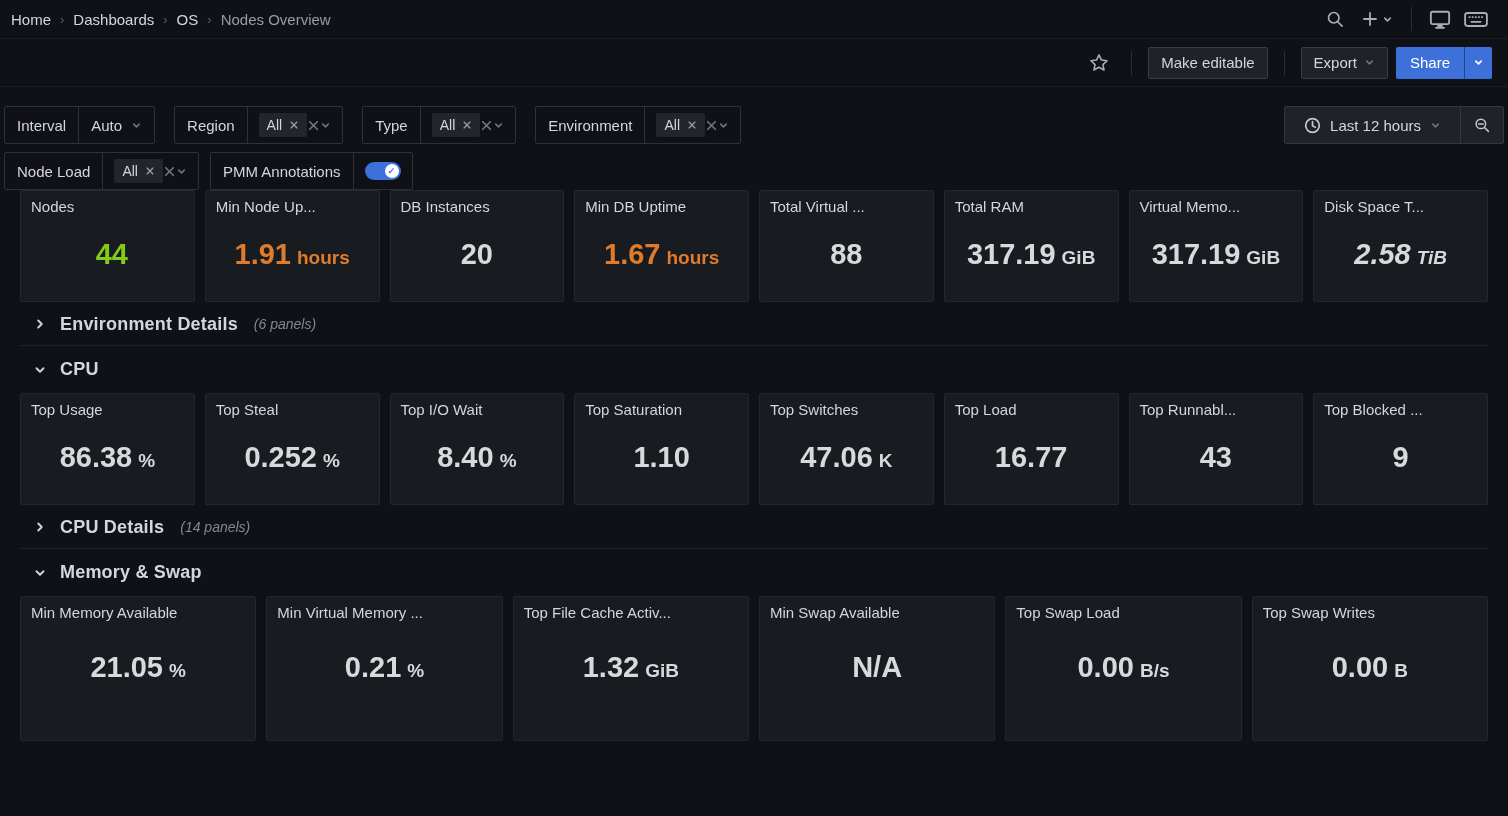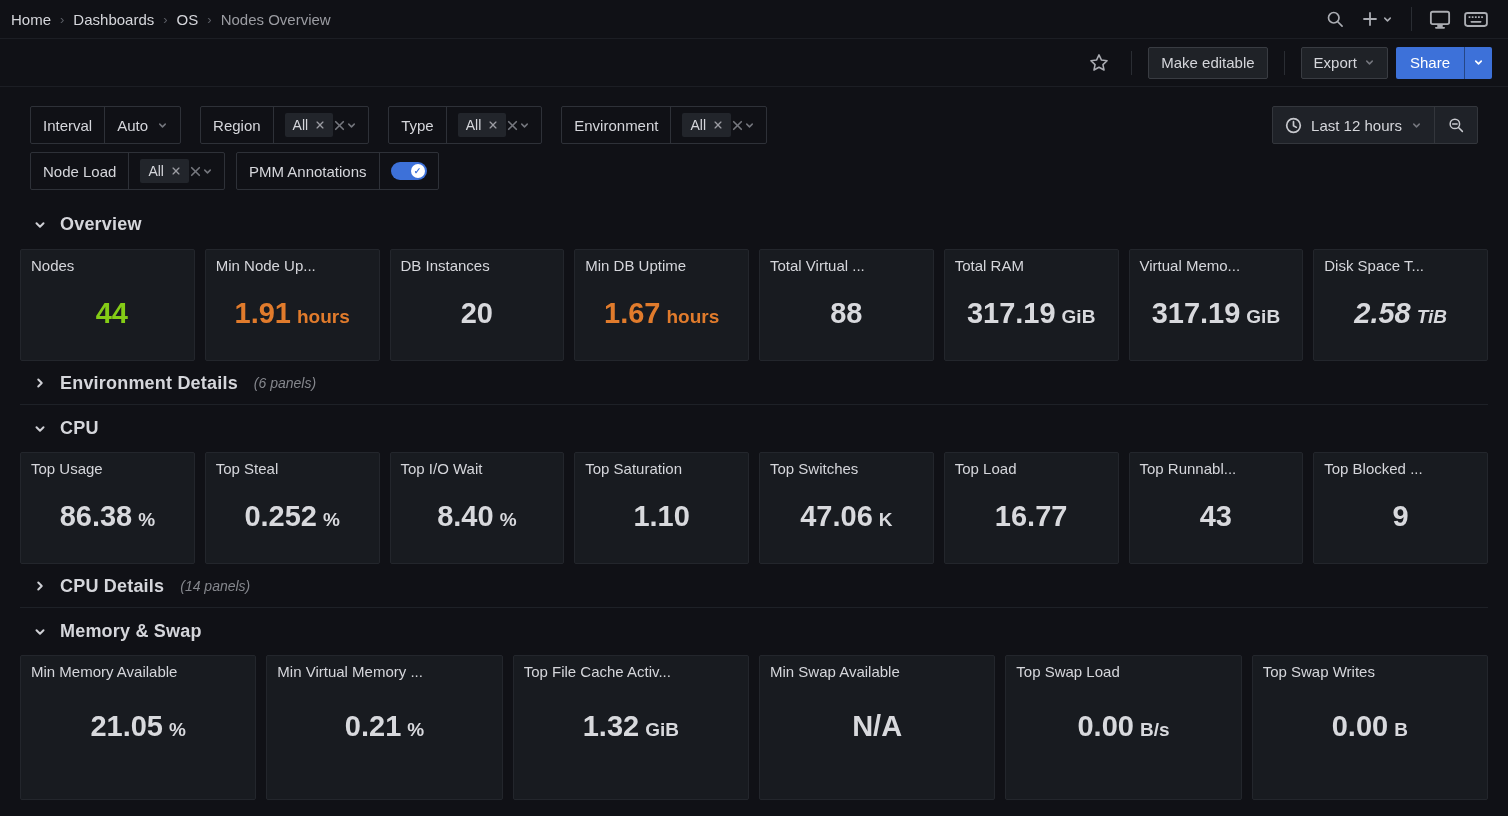--- a/index.html
+++ b/index.html
@@ -47,21 +47,21 @@
     color:#ffffff; font-size:15px; font-weight:500; cursor:pointer;
     font-family:"Liberation Sans", sans-serif;
   }
   .btn-share-caret {
     width:28px; height:32px; display:flex; align-items:center; justify-content:center;
     background:#3d71d9; border:none; border-left:1px solid rgba(0,0,0,0.38);
     border-radius:0 2px 2px 0; color:#ffffff; cursor:pointer;
   }
 
   
-  .controls { padding:19px 30px 0; }
+  .controls { padding:19px 4px 0; }
   .controls-row { display:flex; align-items:center; }
   .controls-row + .controls-row { margin-top:8px; }
   .fgroup {
     display:flex; align-items:center; height:38px;
     border:1px solid #2e3138; border-radius:2px; margin-right:19px;
   }
   .fgroup-label {
     padding:0 12px; font-weight:500; color:#d5d6db; align-self:stretch;
     display:flex; align-items:center; border-right:1px solid #2e3138; white-space:nowrap;
   }
@@ -86,21 +86,21 @@
   }
 
   .time-controls { margin-left:auto; display:flex; gap:12px; }
   .tgroup {
     display:flex; align-items:stretch; height:38px; background:#1f2228;
     border:1px solid #33363c; border-radius:2px; overflow:hidden;
   }
   .tseg {
     display:flex; align-items:center; gap:9px; padding:0 12px;
     color:#d5d6db; font-weight:500; cursor:pointer; background:transparent; border:none;
-    font-family:"Liberation Sans", sans-serif; font-size:15px;
+    font-family:"Liberation Sans", sans-serif; font-size:15px;margin-left:7px;
   }
   .tseg + .tseg { border-left:1px solid #33363c; }
   .tseg .ic { color:#c7c8cd; display:flex; }
 
   
   .dash { padding:0 20px; }
   .section-head {
     display:flex; align-items:center; gap:13px; padding-left:13px; cursor:pointer;
   }
   .section-head .chev { color:#cfd0d5; display:flex; }
@@ -371,28 +371,20 @@
         <span class="toggle">
           <span class="toggle-knob">✓</span>
         </span>
       </span>
     </div>
   </div>
 </div>
 
 <div class="dash">
 
-  <div class="section-head sh-overview">
-    <span class="chev">
-      <svg width="14" height="14" viewBox="0 0 12 12">
-          <polyline points="3,4.5 6,7.5 9,4.5" fill="none" stroke="currentColor" stroke-width="1.7" stroke-linecap="round" stroke-linejoin="round"></polyline>
-        </svg>
-    </span>
-    <span class="section-title">Overview</span>
-  </div>
 
   <div class="row8">
     <div class="panel">
       <div class="panel-title">Nodes</div>
       <div class="panel-value">
           <span class="pv" style="color: #84cc16; margin-left: 9px;"><span class="val">44</span></span>
         </div>
     </div>
     <div class="panel">
       <div class="panel-title">Min Node Up...</div>

